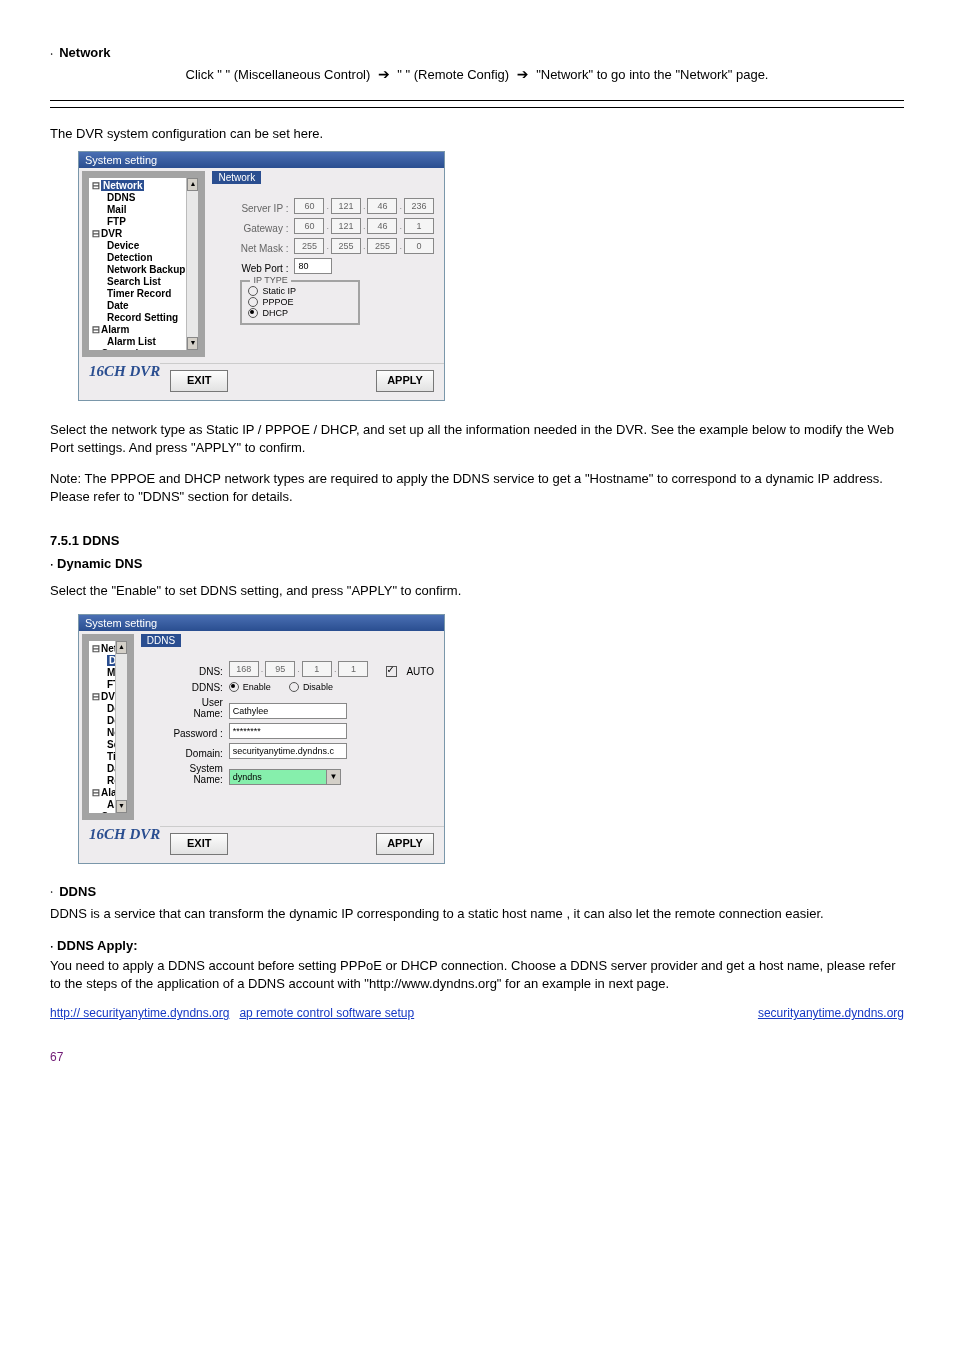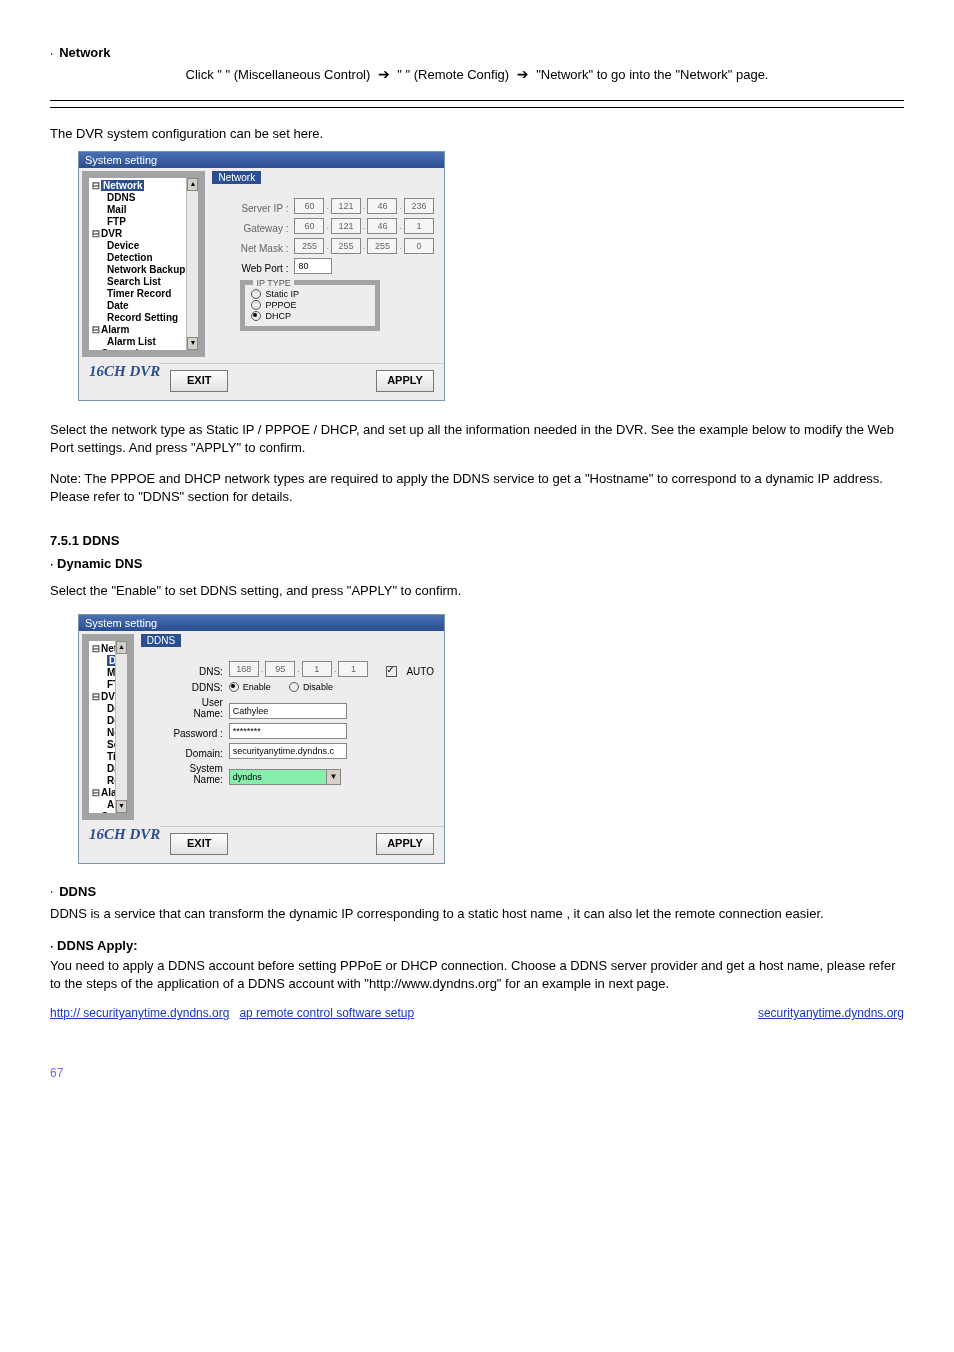--- a/index.html
+++ b/index.html
@@ -101,23 +101,23 @@
 .frow{display:flex;align-items:flex-end;gap:6px;margin:4px 0;font-size:10px;}
 .frow .flabel{width:58px;text-align:right;color:#666;}
 .frow .flabel.b{color:#000;}
 .ipcell{width:28px;height:14px;border:1px solid #888;background:#fff;text-align:center;font-size:9px;line-height:14px;color:#666;}
 .ipcell.dis{background:#f5f5f5;}
 .dotsep{font-size:9px;color:#888;}
 .txt{height:14px;border:1px solid #888;background:#fff;padding:0 3px;font-size:9px;line-height:14px;}
 .webport{width:30px;}
 .ipgroup{display:flex;align-items:center;gap:2px;}
 .fieldset{
-  border:5px solid #a3a3a3;
+  border:2px solid #a3a3a3;
   margin:6px 0 4px 10px;
-  padding:3px 24px 4px 6px;
+  padding:3px 10px 4px 6px;
   width:100px;
   position:relative;
 }
 .fieldset .legend{
   position:absolute;top:-7px;left:8px;background:#eeecee;padding:0 3px;font-size:9px;color:#555;
 }
 .radio{display:flex;align-items:center;gap:4px;font-size:9px;margin:1px 0;}
 .radio .r{width:8px;height:8px;border:1px solid #555;border-radius:50%;display:inline-block;position:relative;}
 .radio .r.sel::after{content:"";position:absolute;left:1px;top:1px;width:4px;height:4px;border-radius:50%;background:#000;}
 .btn-row{
@@ -145,21 +145,21 @@
 .section-title{font-weight:bold;font-size:13px;margin:28px 0 6px 0;}
 .subhead2{font-size:13px;margin:2px 0 10px 0;}
 .ddns-block .form-inner{padding:0 6px 0 30px;}
 .select{height:14px;border:1px solid #888;background:#86efac;display:inline-flex;align-items:center;width:110px;}
 .select .sval{flex:1;padding:0 3px;font-size:9px;}
 .select .sar{width:13px;height:14px;border-left:1px solid #888;background:#d4d0c8;text-align:center;font-size:8px;line-height:13px;}
 .chk{width:9px;height:9px;border:1px solid #555;display:inline-block;position:relative;margin-right:3px;}
 .chk.on::after{content:"✓";position:absolute;left:-1px;top:-3px;font-size:10px;}
 .links-row{display:flex;gap:10px;margin:14px 0 6px 0;}
 .link{color:#1639c4;text-decoration:underline;font-size:12px;}
-.pgnum{margin-top:46px;font-size:12px;color:#8b5cf6;}
+.pgnum{margin-top:30px;font-size:12px;color:#701a75;}
 </style>
 </head>
 <body>
 
 <div class="page">
 
   <div class="heading-row">
     <span class="bullet">‧</span>
     <span class="sub-heading">Network</span>
   </div>

